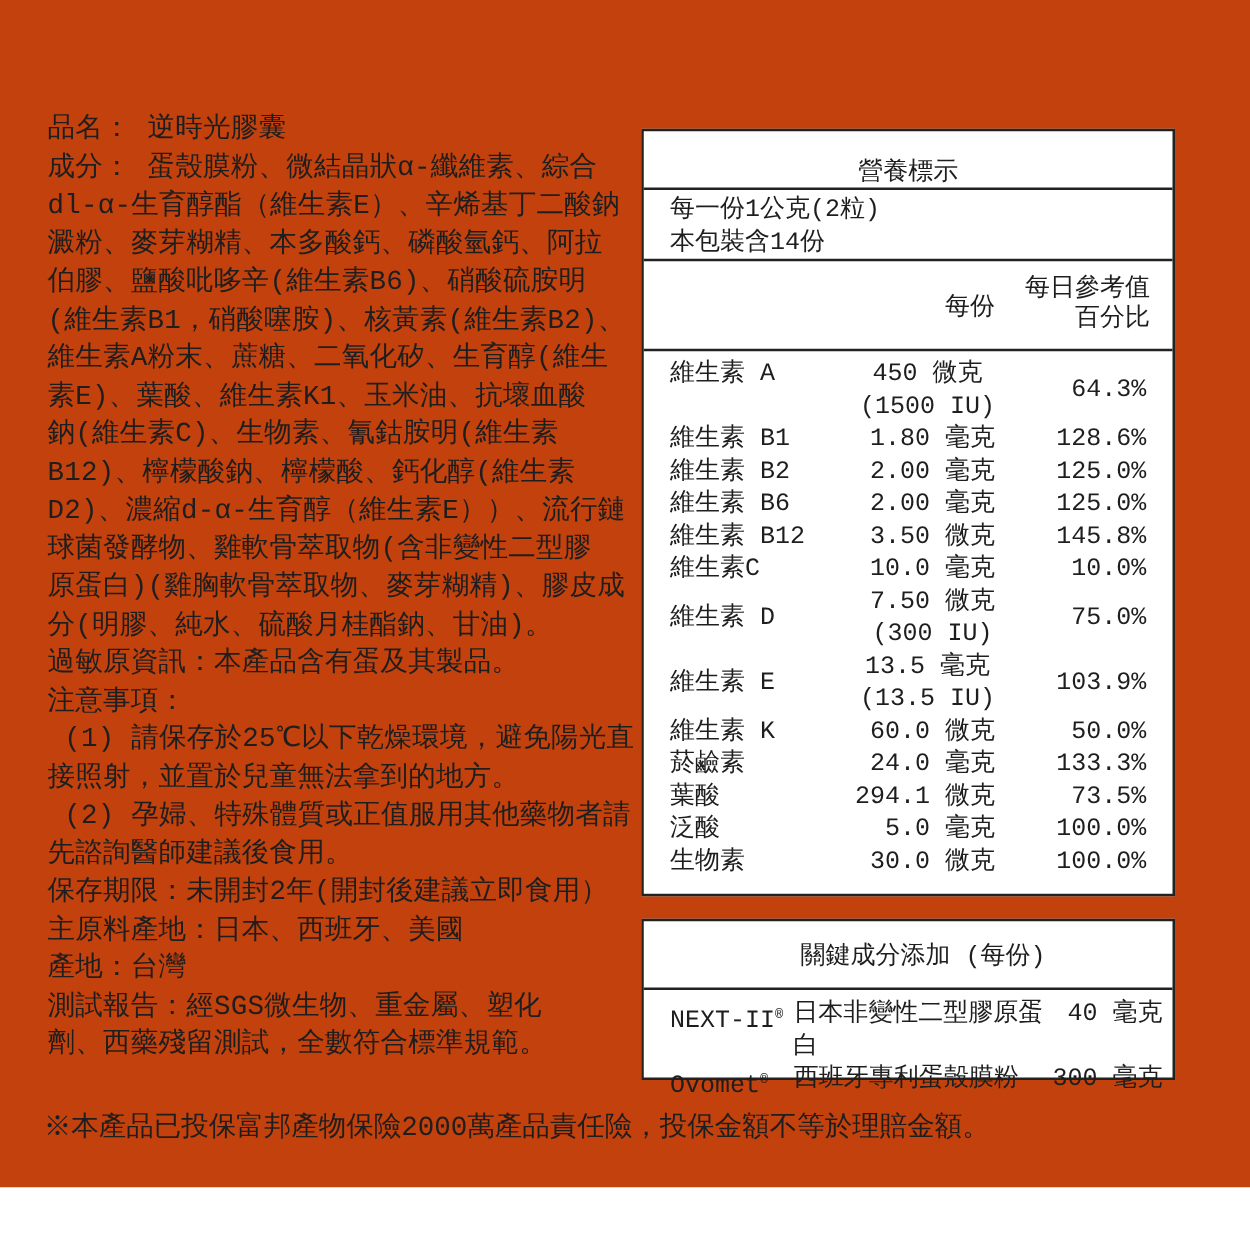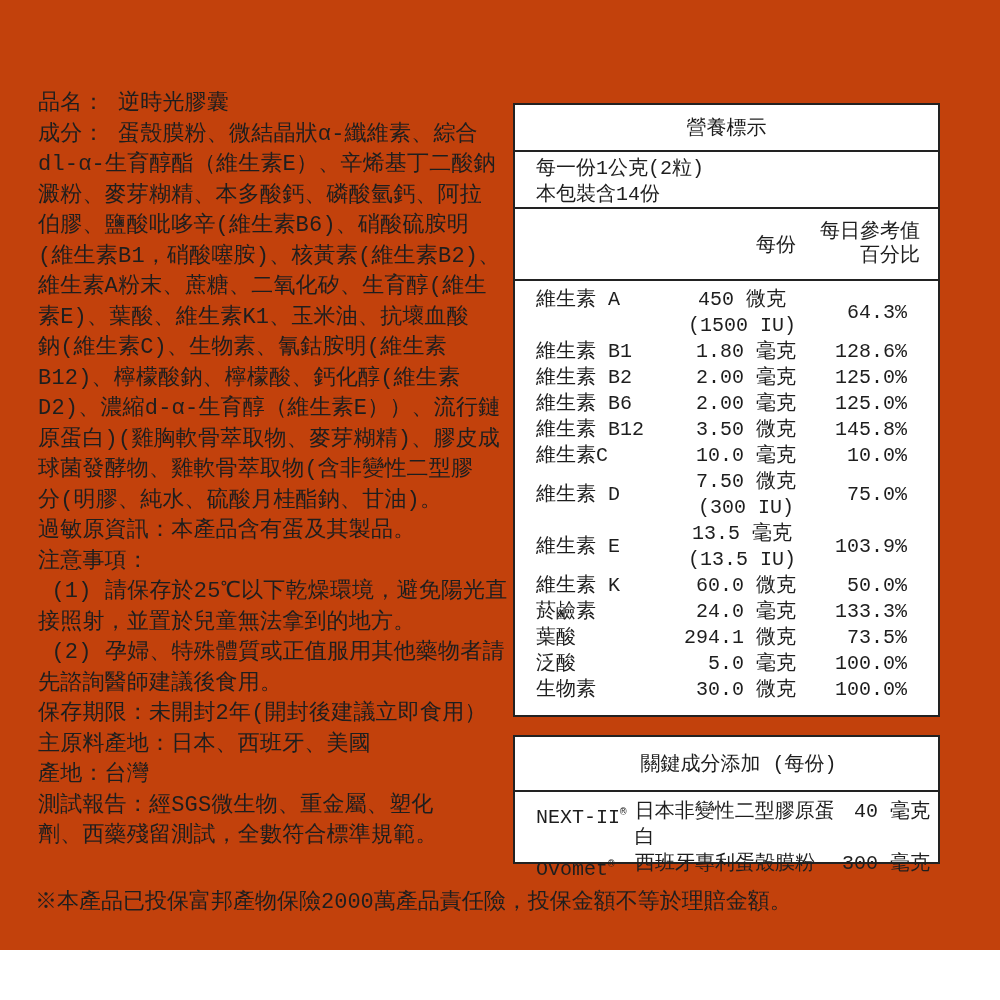--- a/index.html
+++ b/index.html
@@ -44,21 +44,21 @@
   .nutrition-table {
     left: 513px;
     top: 103px;
     width: 427px;
     height: 614px;
   }
   .nt-title {
     height: 47px;
     border-bottom: 2.5px solid #222222;
     display: flex;
-    align-items: center;
+    align-items: flex-end;
     justify-content: center;
   }
   .nt-serving {
     height: 57px;
     border-bottom: 2.5px solid #222222;
     padding: 4px 10px 0 21px;
     line-height: 26px;
   }
   .nt-header {
     height: 72px;
@@ -74,21 +74,21 @@
   }
   .nt-header .col-dv {
     margin-left: auto;
     text-align: right;
     line-height: 24px;
   }
   .nt-body { padding-top: 6px; }
   .nt-row {
     display: flex;
     align-items: center;
-    padding: 0 31px 0 21px;
+    padding: 0 21px 0 21px;
     line-height: 26px;
   }
   .nt-name { width: 140px; }
   .nt-row:first-child .nt-name { align-self: flex-start; }
   .nt-value {
     width: 120px;
     text-align: right;
   }
   .nt-value .vblock {
     display: inline-block;
@@ -147,22 +147,22 @@
       <div class="info-line">成分： 蛋殼膜粉、微結晶狀α-纖維素、綜合</div>
       <div class="info-line">dl-α-生育醇酯（維生素E）、辛烯基丁二酸鈉</div>
       <div class="info-line">澱粉、麥芽糊精、本多酸鈣、磷酸氫鈣、阿拉</div>
       <div class="info-line">伯膠、鹽酸吡哆辛(維生素B6)、硝酸硫胺明</div>
       <div class="info-line">(維生素B1，硝酸噻胺)、核黃素(維生素B2)、</div>
       <div class="info-line">維生素A粉末、蔗糖、二氧化矽、生育醇(維生</div>
       <div class="info-line">素E)、葉酸、維生素K1、玉米油、抗壞血酸</div>
       <div class="info-line">鈉(維生素C)、生物素、氰鈷胺明(維生素</div>
       <div class="info-line">B12)、檸檬酸鈉、檸檬酸、鈣化醇(維生素</div>
       <div class="info-line">D2)、濃縮d-α-生育醇（維生素E））、流行鏈</div>
+      <div class="info-line">球菌發酵物、雞軟骨萃取物(含非變性二型膠</div>
       <div class="info-line">原蛋白)(雞胸軟骨萃取物、麥芽糊精)、膠皮成</div>
-      <div class="info-line">球菌發酵物、雞軟骨萃取物(含非變性二型膠</div>
       <div class="info-line">分(明膠、純水、硫酸月桂酯鈉、甘油)。</div>
       <div class="info-line">過敏原資訊：本產品含有蛋及其製品。</div>
       <div class="info-line">注意事項：</div>
       <div class="info-line"> (1) 請保存於25℃以下乾燥環境，避免陽光直</div>
       <div class="info-line">接照射，並置於兒童無法拿到的地方。</div>
       <div class="info-line"> (2) 孕婦、特殊體質或正值服用其他藥物者請</div>
       <div class="info-line">先諮詢醫師建議後食用。</div>
       <div class="info-line">保存期限：未開封2年(開封後建議立即食用）</div>
       <div class="info-line">主原料產地：日本、西班牙、美國</div>
       <div class="info-line">產地：台灣</div>

